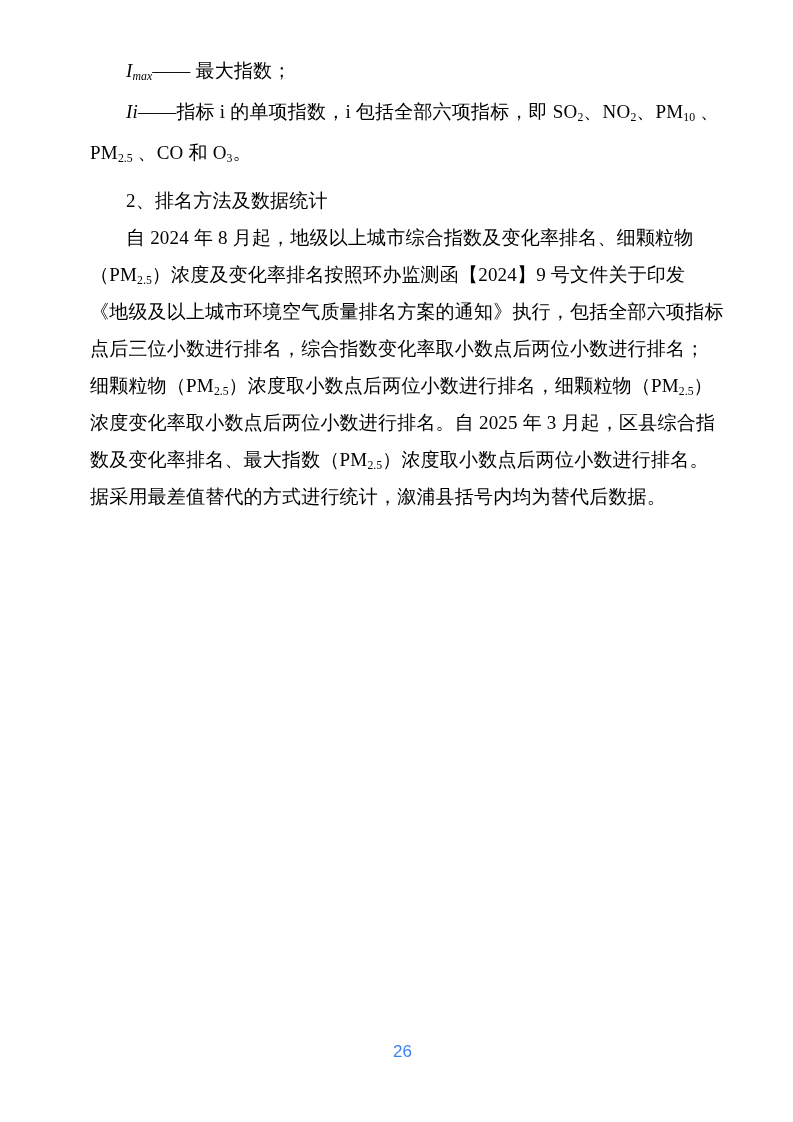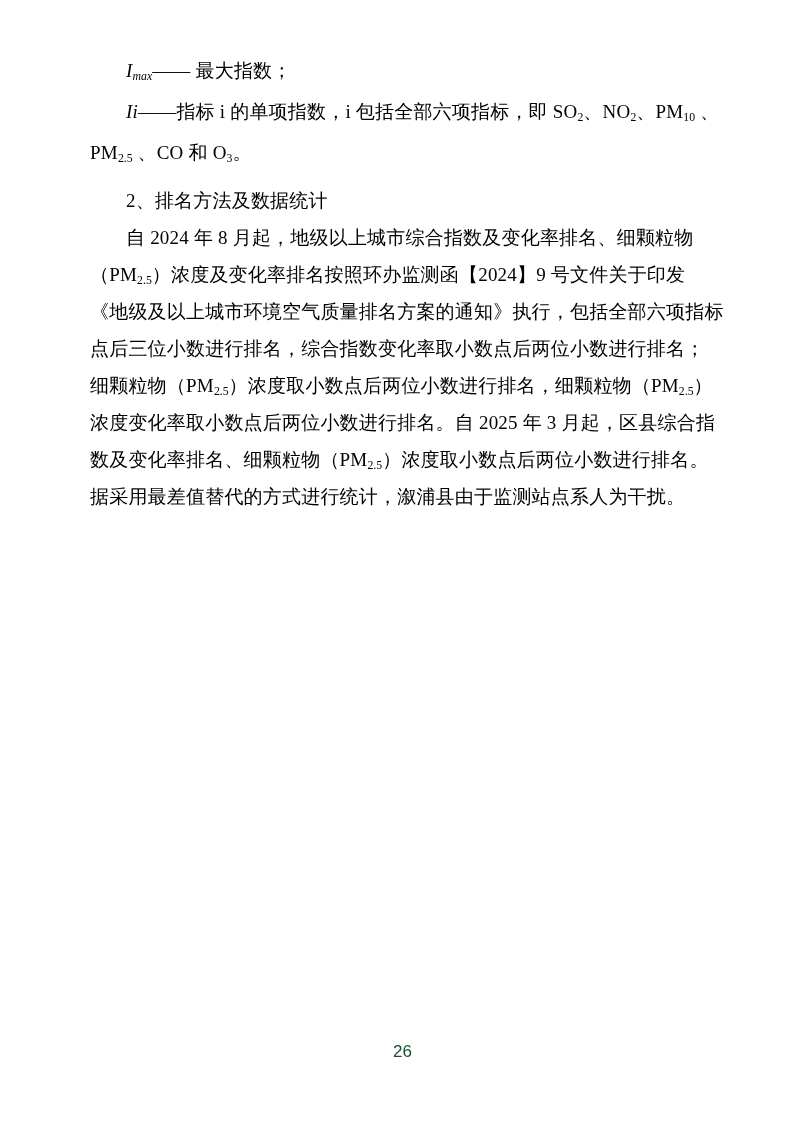--- a/index.html
+++ b/index.html
@@ -64,36 +64,36 @@
   }
 
   .footer-pagenum {
     position: absolute;
     top: 1042px;
     left: 0;
     width: 793px;
     text-align: center;
     font-family: "Liberation Sans", "DejaVu Sans", sans-serif;
     font-size: 17px;
-    color: #14532d;
+    color: #3b82f6;
     padding-left: 12px;
   }
 </style>
 </head>
 <body>
 
 <div class="page">
   <main class="doc-body">
       <div class="line formula indent"><span class="seg italic">I</span><span class="seg italic sub">max</span><span class="seg">—— 最大指数；</span></div>
       <div class="line formula indent"><span class="seg italic">Ii</span><span class="seg">——指标 i 的单项指数，i 包括全部六项指标，即 SO</span><span class="seg sub">2</span><span class="seg">、NO</span><span class="seg sub">2</span><span class="seg">、PM</span><span class="seg sub">10</span><span class="seg"> 、</span></div>
       <div class="line formula"><span class="seg">PM</span><span class="seg sub">2.5</span><span class="seg"> 、CO 和 O</span><span class="seg sub">3</span><span class="seg">。</span></div>
       <div class="line indent gap-before"><span class="seg">2、排名方法及数据统计</span></div>
       <div class="line indent"><span class="seg">自 2024 年 8 月起，地级以上城市综合指数及变化率排名、细颗粒物</span></div>
       <div class="line"><span class="seg">（PM</span><span class="seg sub">2.5</span><span class="seg">）浓度及变化率排名按照环办监测函【2024】9 号文件关于印发</span></div>
       <div class="line"><span class="seg">《地级及以上城市环境空气质量排名方案的通知》执行，包括全部六项指标</span></div>
       <div class="line"><span class="seg">点后三位小数进行排名，综合指数变化率取小数点后两位小数进行排名；</span></div>
       <div class="line"><span class="seg">细颗粒物（PM</span><span class="seg sub">2.5</span><span class="seg">）浓度取小数点后两位小数进行排名，细颗粒物（PM</span><span class="seg sub">2.5</span><span class="seg">）</span></div>
       <div class="line"><span class="seg">浓度变化率取小数点后两位小数进行排名。自 2025 年 3 月起，区县综合指</span></div>
-      <div class="line"><span class="seg">数及变化率排名、细颗粒物（PM</span><span class="seg sub">2.5</span><span class="seg">）浓度取小数点后两位小数进行排名。</span></div>
-      <div class="line"><span class="seg">据采用最差值替代的方式进行统计，溆浦县由于监测站点系人为干扰。</span></div>
+      <div class="line"><span class="seg">数及变化率排名、最大指数（PM</span><span class="seg sub">2.5</span><span class="seg">）浓度取小数点后两位小数进行排名。</span></div>
+      <div class="line"><span class="seg">据采用最差值替代的方式进行统计，溆浦县括号内均为替代后数据。</span></div>
     </main>
   <div class="footer-pagenum">26</div>
 </div>
 
 </body></html>

